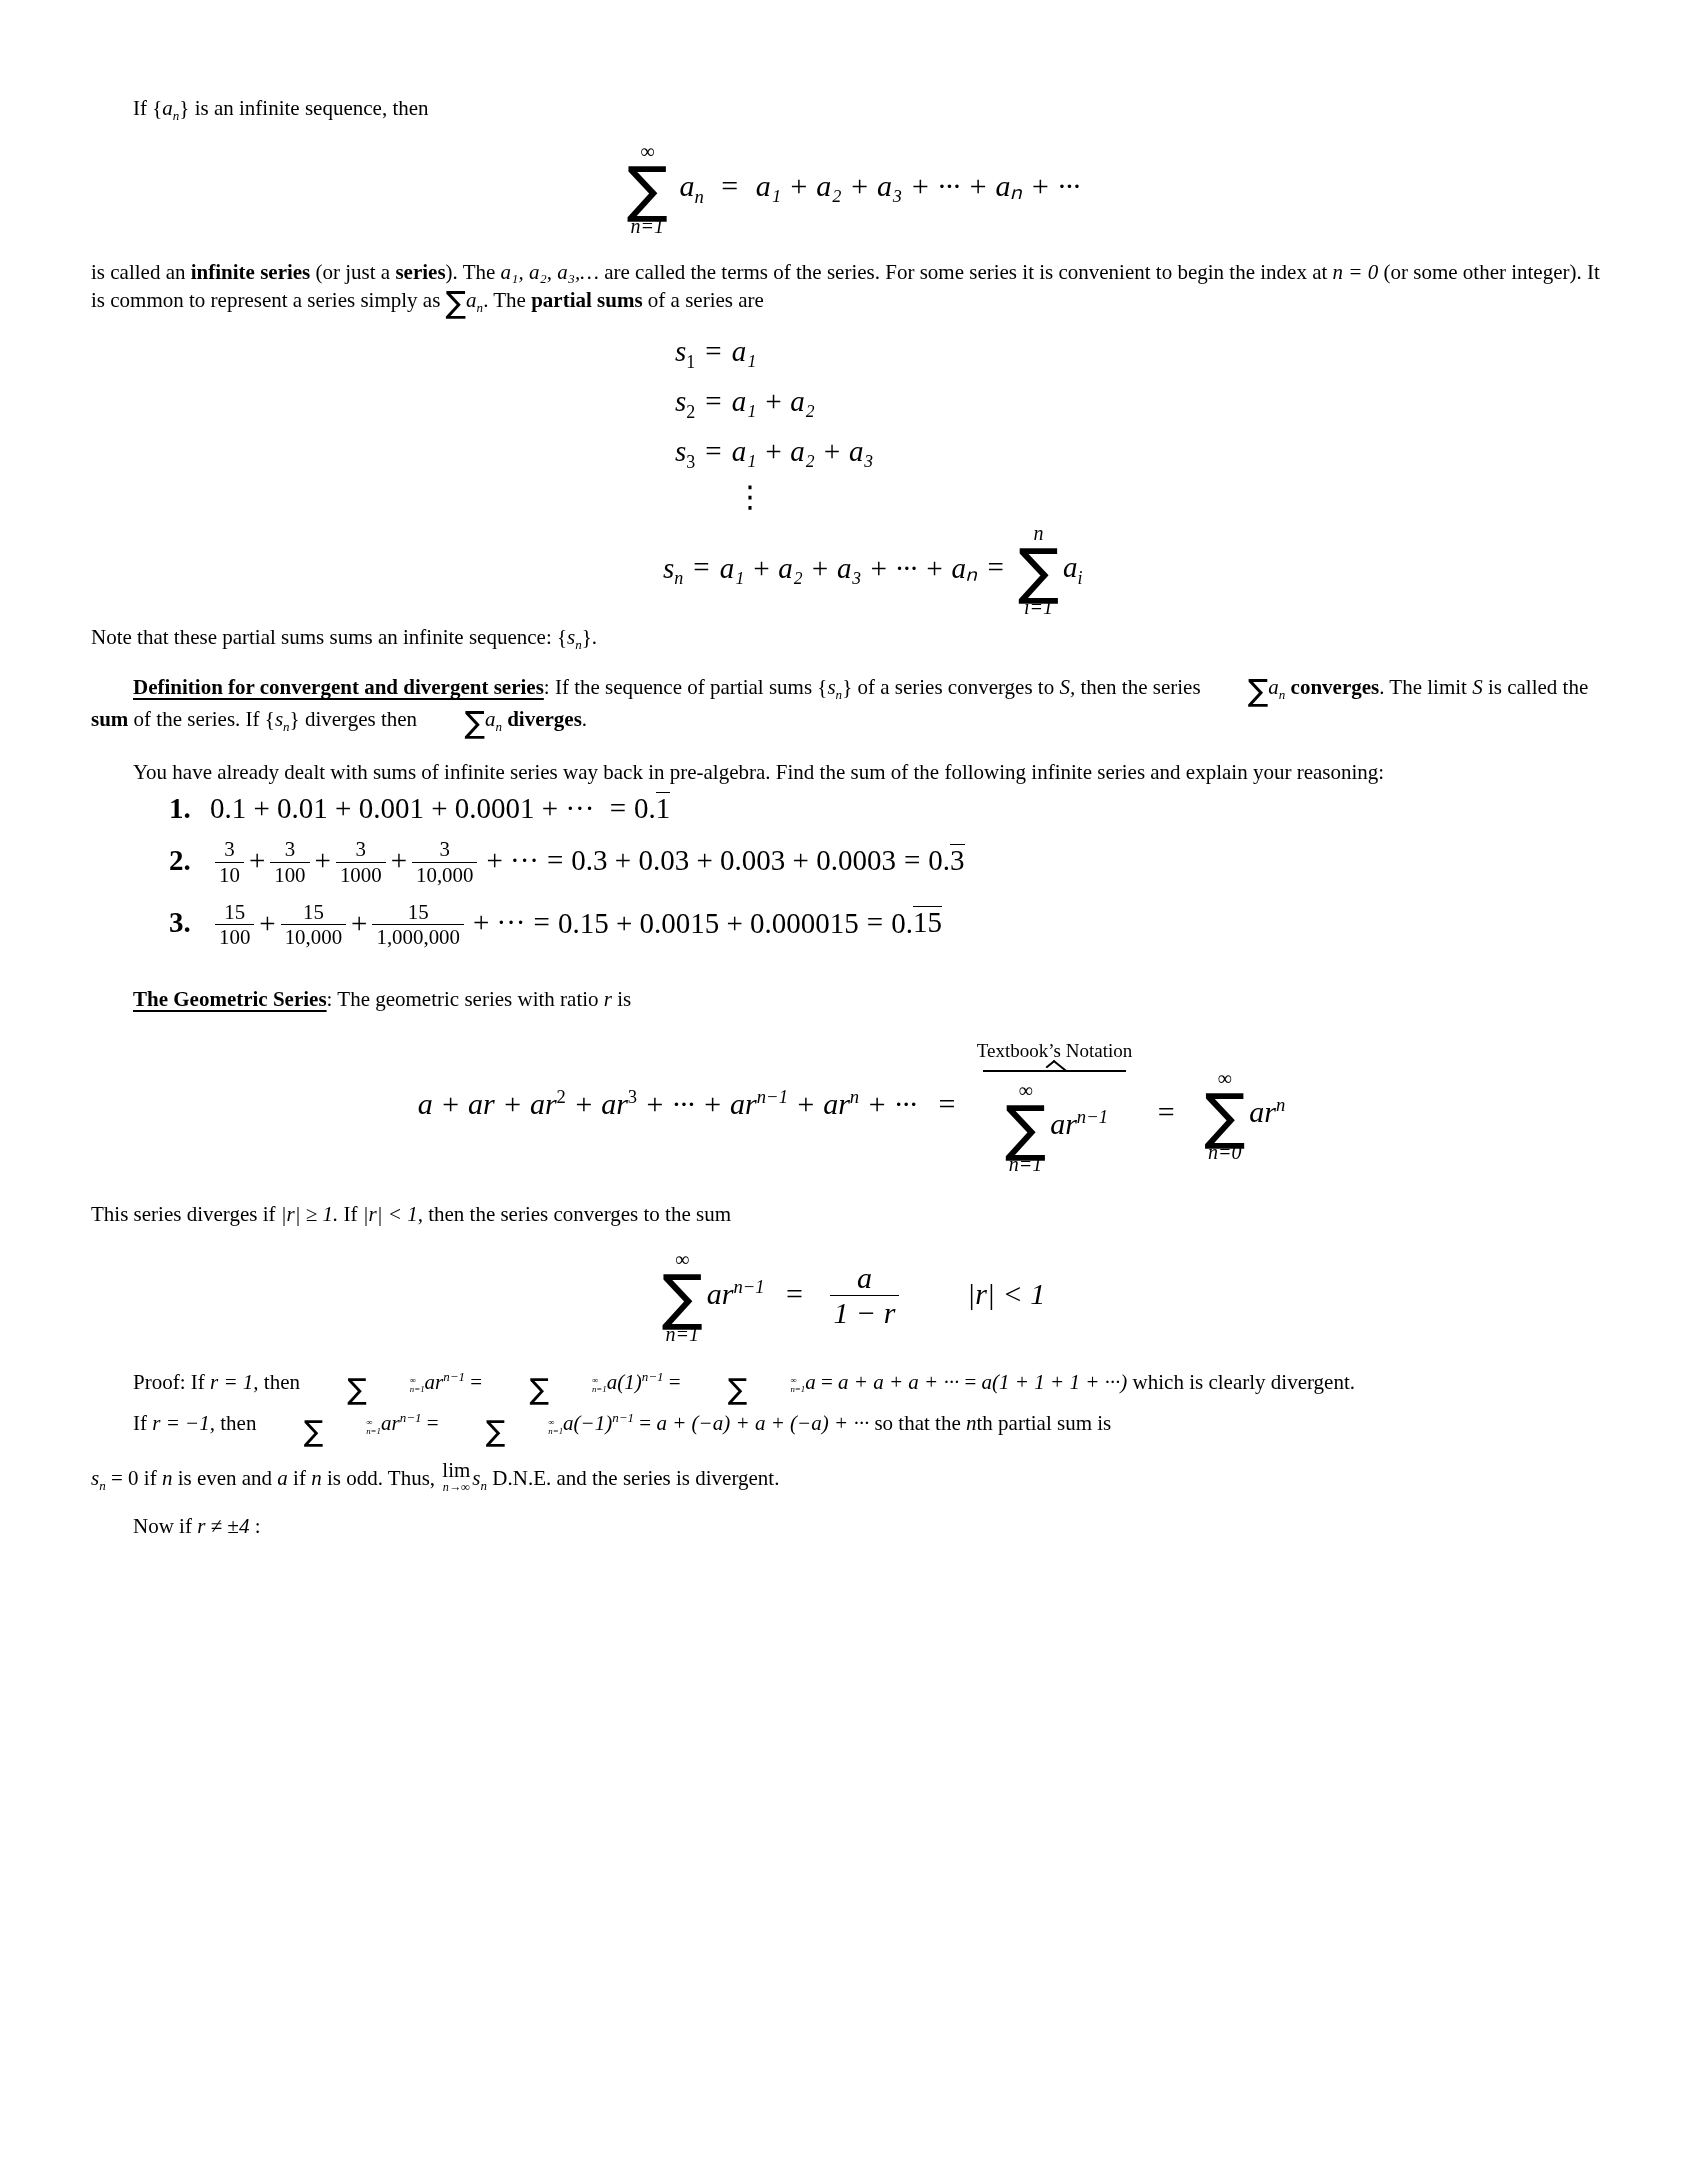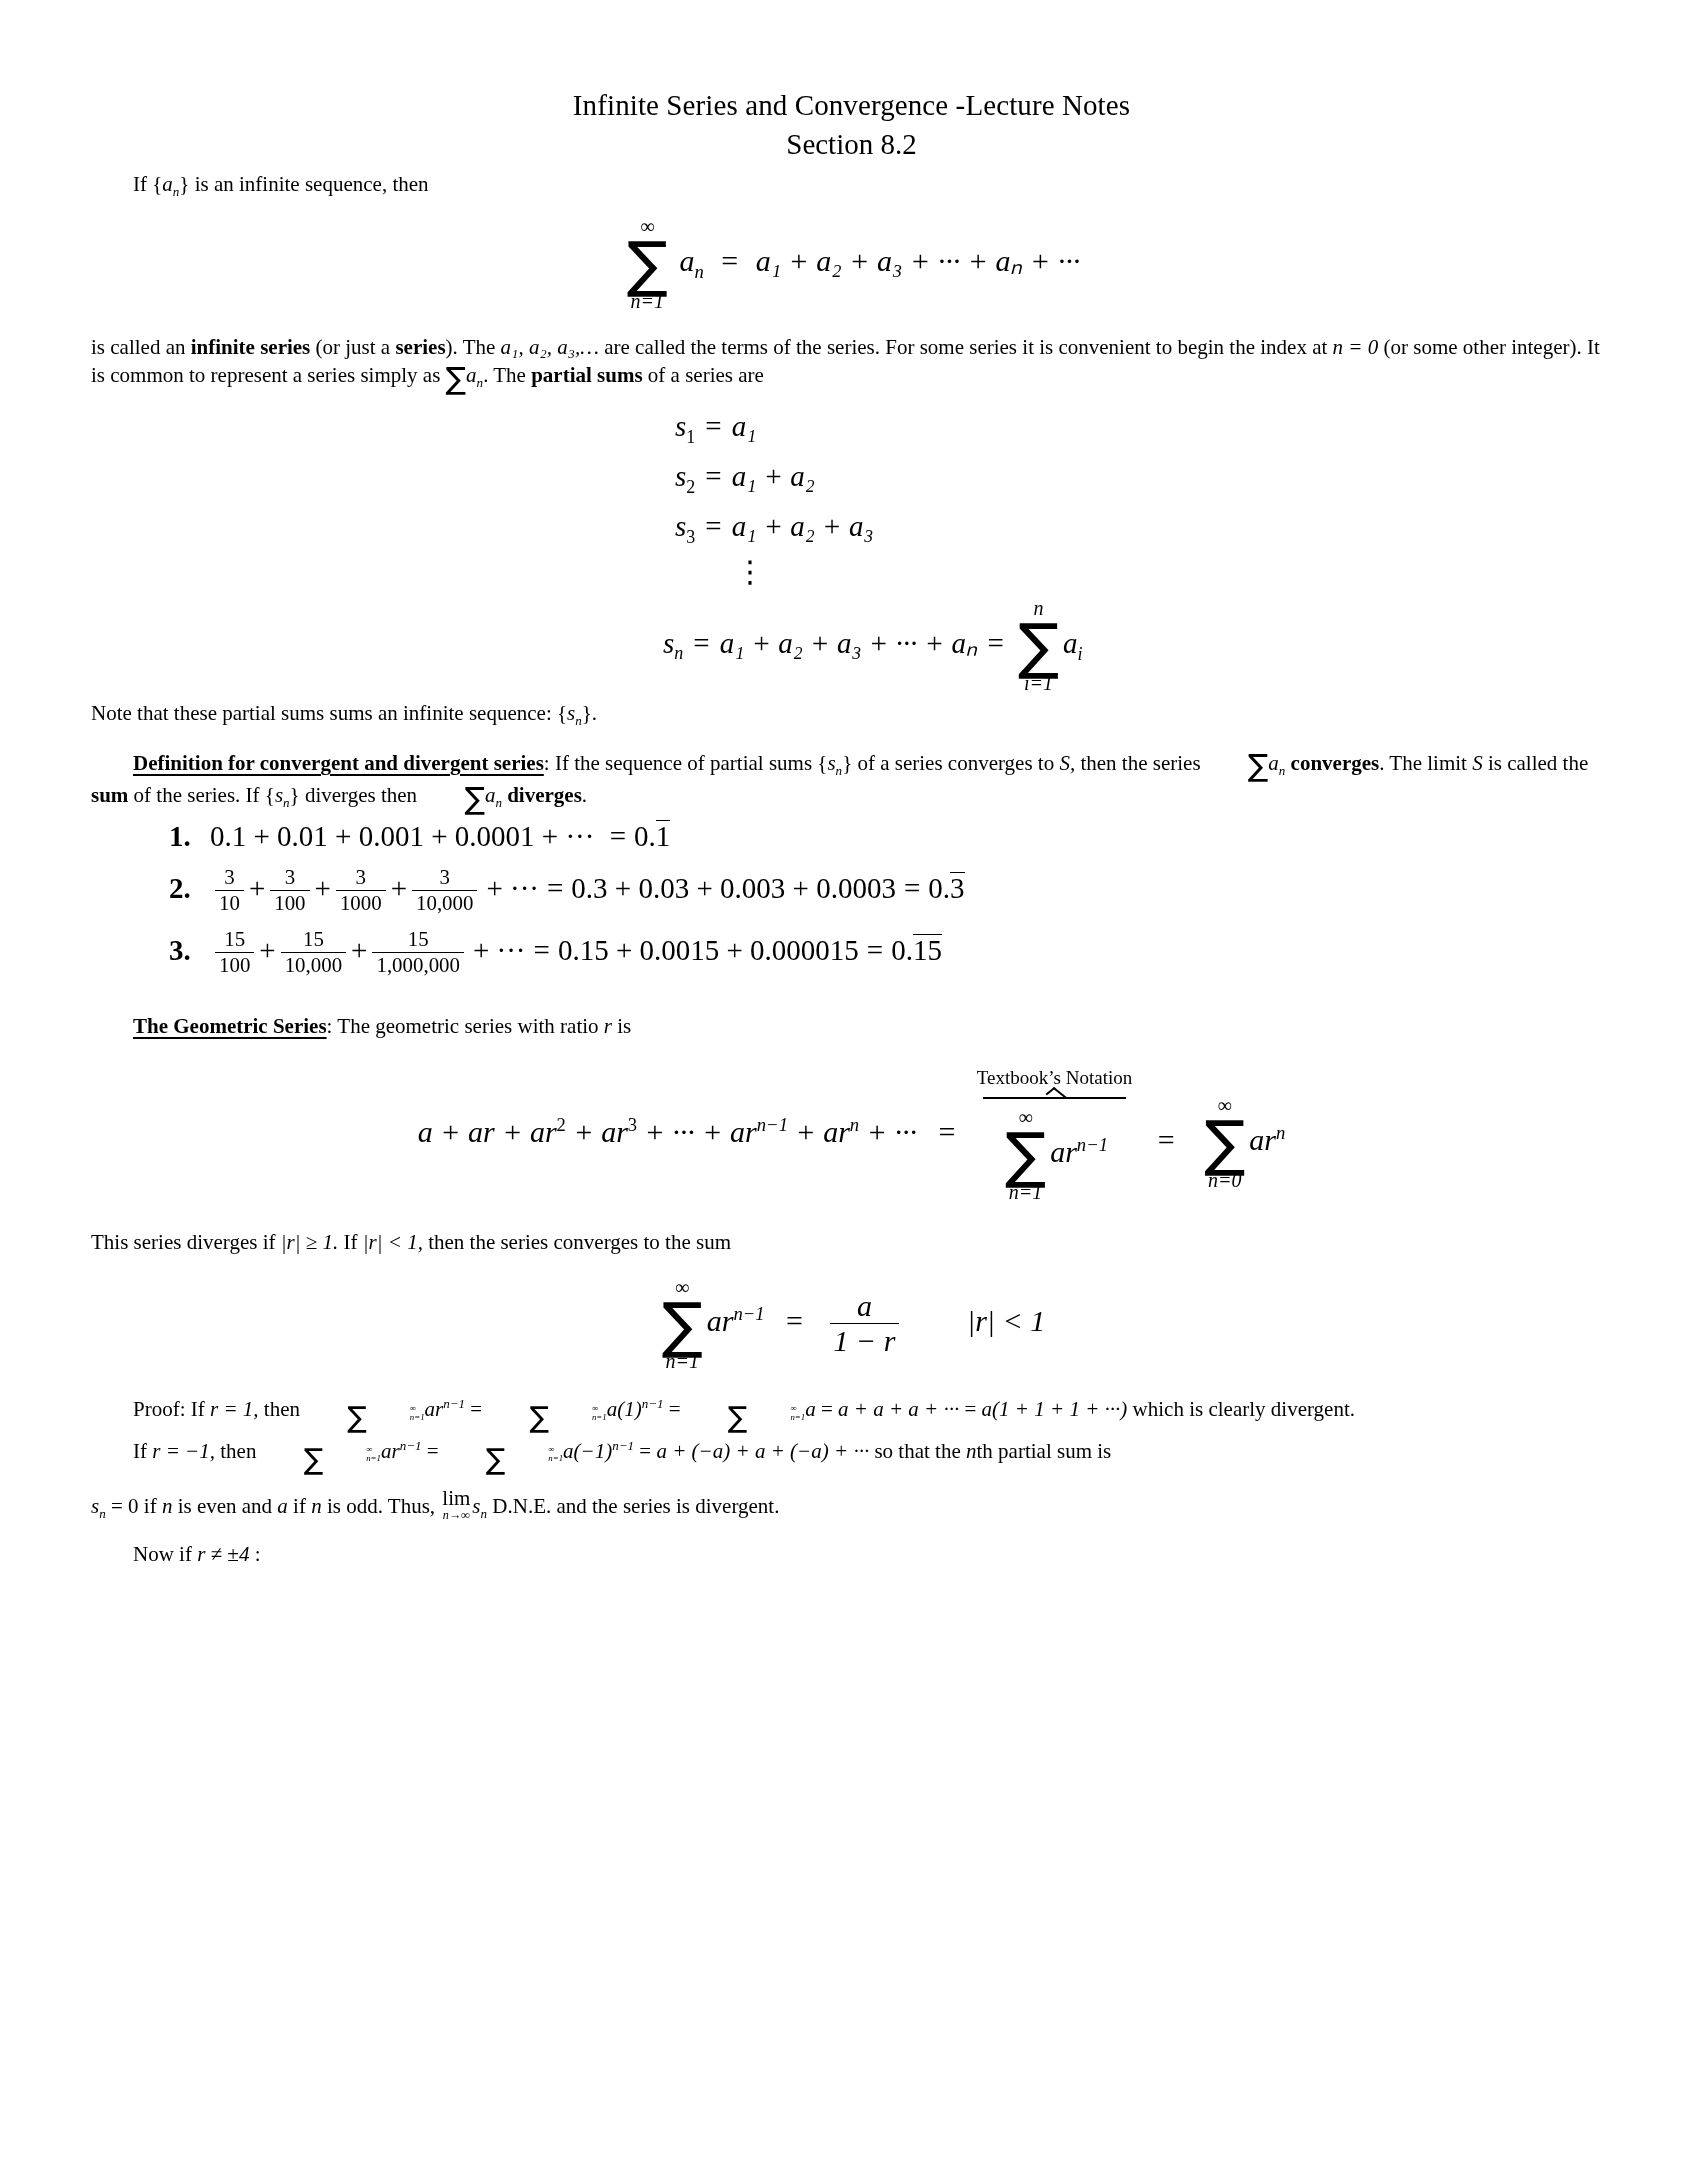--- a/index.html
+++ b/index.html
@@ -233,24 +233,20 @@
   .limop .op { display: block; font-style: normal; }
 
   .nowrap { white-space: nowrap; }
 </style>
 </head>
 <body>
 
 <div class="page">
   <div class="content">
 
-    <div class="title-block">
-      <div class="doc-title">Infinite Series and Convergence -Lecture Notes</div>
-      <div class="doc-subtitle">Section 8.2</div>
-    </div>
 
     <p class="para indent" style="margin-top:8px;">
       <span>If </span><span class="mr">{</span><span class="mi">a</span><sub class="s">n</sub><span class="mr">}</span><span> is an infinite sequence, then</span>
     </p>
 
     <div class="eq" style="margin-top:18px;margin-bottom:22px;">
       <span class="sigma-disp">
         <span class="lim top">∞</span>
         <span class="glyph">∑</span>
         <span class="lim">n=1</span>
@@ -281,20 +277,24 @@
     </div>
 
     <p class="para" style="margin-top:6px;">
       <span>Note that these partial sums sums an infinite sequence: </span><span class="mr">{</span><span class="mi">s</span><sub class="s">n</sub><span class="mr">}.</span>
     </p>
 
     <p class="para indent" style="margin-top:22px;">
       <span class="bu">Definition for convergent and divergent series</span><span>: </span><span>If the sequence of partial sums </span><span class="mr">{</span><span class="mi">s</span><sub class="s">n</sub><span class="mr">}</span><span> of a series converges to </span><span class="mi">S,</span><span> then the series </span><span class="nowrap"><span class="sigma-nolim">∑</span><span class="mi">a</span><sub class="s">n</sub></span> <span class="b">converges</span><span>. The limit </span><span class="mi">S</span><span> is called the </span><span class="b">sum</span><span> of the series. If </span><span class="mr">{</span><span class="mi">s</span><sub class="s">n</sub><span class="mr">}</span><span> diverges then </span><span class="nowrap"><span class="sigma-nolim">∑</span><span class="mi">a</span><sub class="s">n</sub></span> <span class="b">diverges</span><span>.</span>
     </p>
 
+    <p class="para indent" style="margin-top:20px;">
+      <span>You have already dealt with sums of infinite series way back in pre-algebra. Find the sum of the</span>
+      <span>following infinite series and explain your reasoning:</span>
+    </p>
 
     <ol class="qlist">
       <li>
         <span class="mr">0.1 + 0.01 + 0.001 + 0.0001 + ···</span>
         <span class="mr" style="margin:0 8px;">=</span><span class="mr">0.</span><span class="ov">1</span>
       </li>
       <li>
         <span class="frac small"><span class="top">3</span><span class="bar"></span><span class="bot">10</span></span><span class="mr">+</span><span class="frac small"><span class="top">3</span><span class="bar"></span><span class="bot">100</span></span><span class="mr">+</span><span class="frac small"><span class="top">3</span><span class="bar"></span><span class="bot">1000</span></span><span class="mr">+</span><span class="frac small"><span class="top">3</span><span class="bar"></span><span class="bot">10,000</span></span><span class="mr" style="margin-left:4px;">+ ···</span><span class="mr" style="margin:0 8px;">=</span><span class="mr">0.3 + 0.03 + 0.003 + 0.0003</span><span class="mr" style="margin:0 8px;">=</span><span class="mr">0.</span><span class="ov">3</span>
       </li>
       <li>

